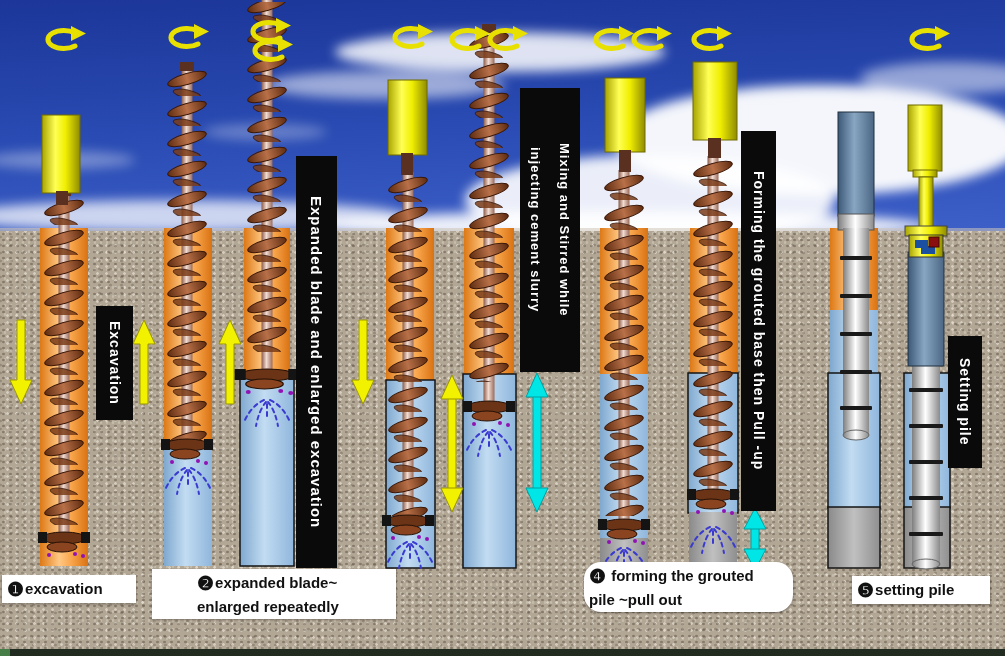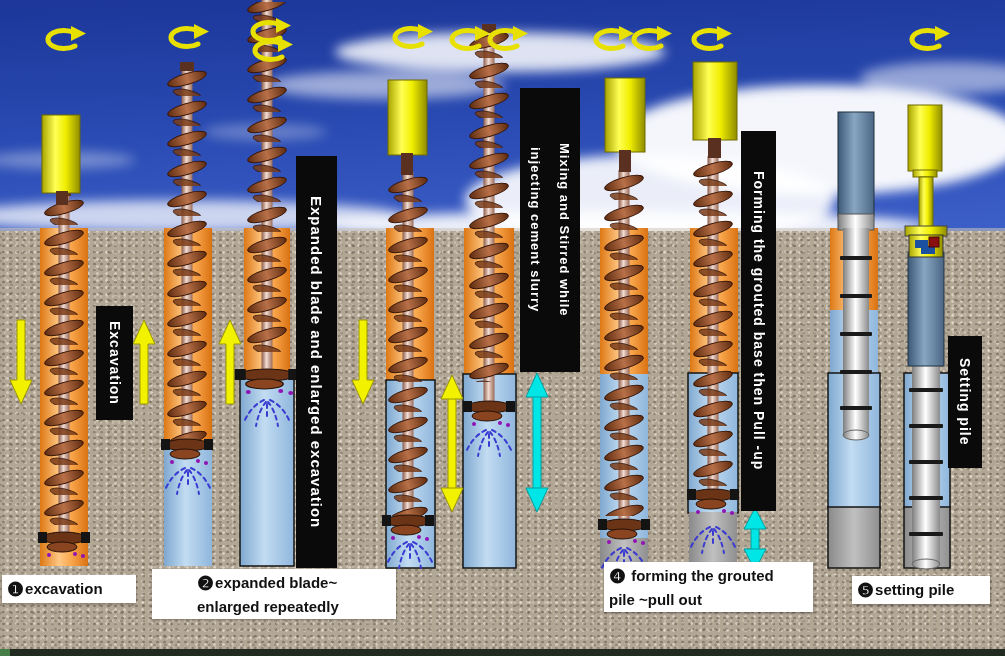--- a/index.html
+++ b/index.html
@@ -31,21 +31,21 @@
   #banner-setting{left:948px;top:336px;width:34px;height:132px;font-size:14px;line-height:34px;}
 
   .step{position:absolute;z-index:10;background:var(--label_bg);color:var(--label_text);
        font-weight:bold;font-size:15px;line-height:23px;padding:2px 5px;
        box-shadow:0 1px 2px rgba(0,0,0,.35);}
   .step .num{font-size:19px;vertical-align:-2px;margin-right:1px;}
   .step .txt,.step .txt2{white-space:pre-wrap;}
   #step-1{left:2px;top:575px;width:124px;height:24px;}
   #step-2{left:152px;top:569px;width:194px;height:46px;padding-left:45px;}
   #step-3{left:379px;top:573px;width:188px;height:25px;}
-  #step-4{left:604px;top:562px;width:199px;height:46px;}
+  #step-4{left:584px;top:562px;width:199px;height:46px;border-radius:17px;}
   #step-5{left:852px;top:576px;width:128px;height:24px;}
 </style>
 </head>
 <body>
 
 <div id="stage">
   <div id="sky"></div>
   <div id="ground"></div>
   <div id="footer-strip"></div>
 

